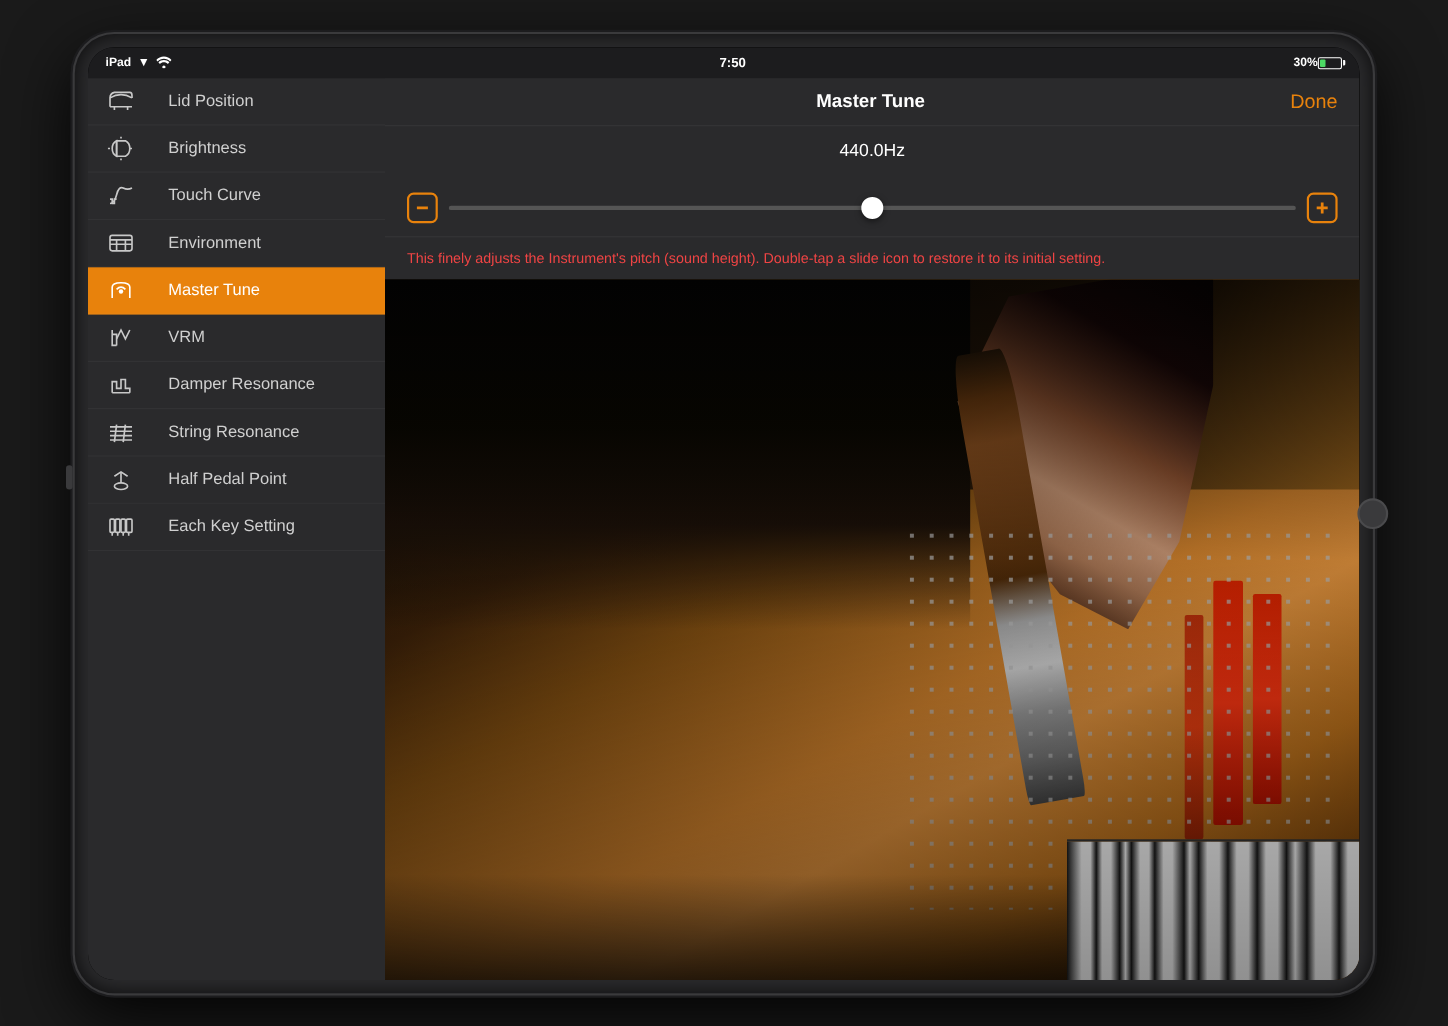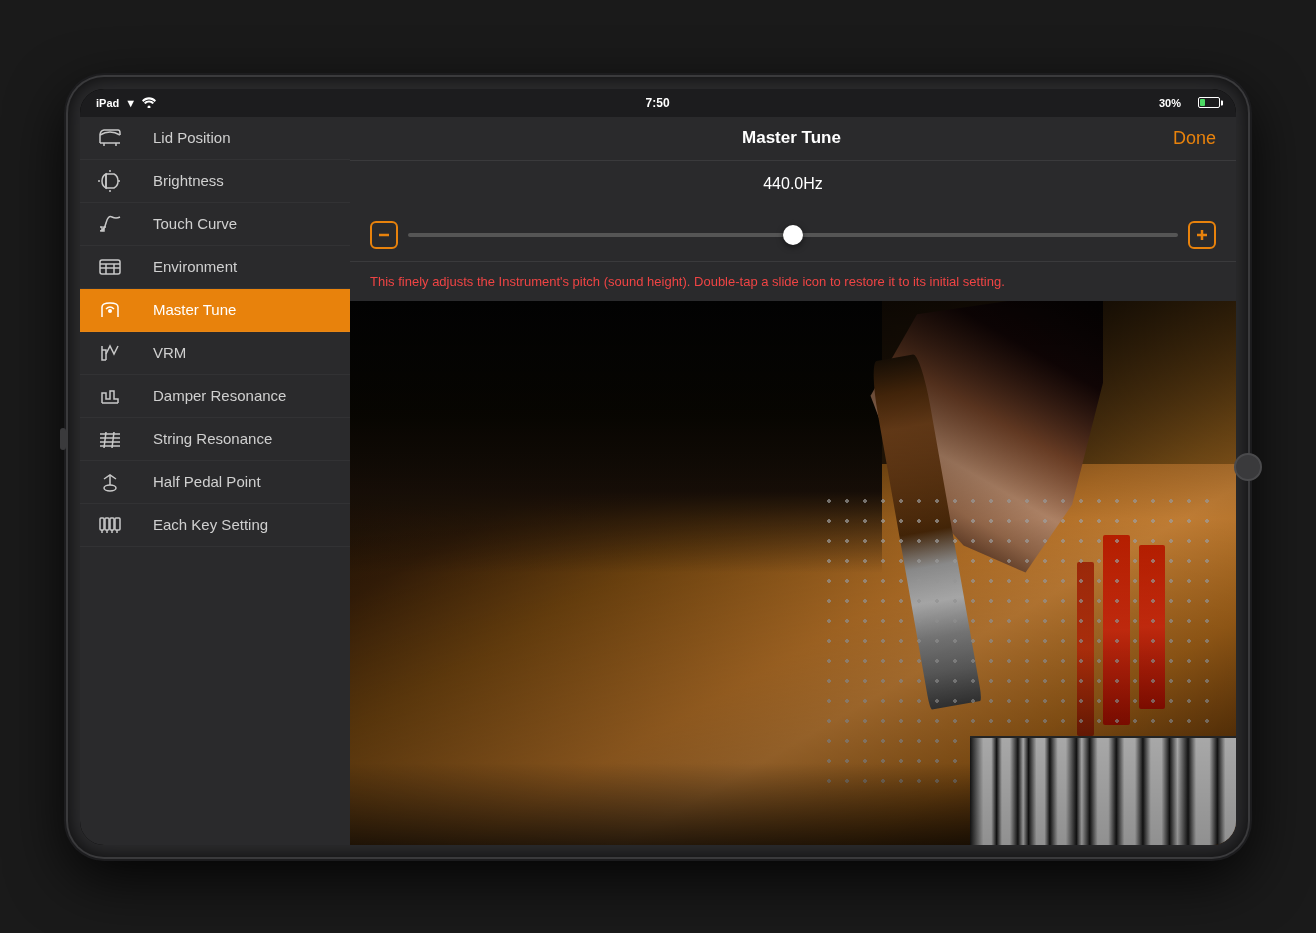--- a/index.html
+++ b/index.html
@@ -7,21 +7,21 @@
       background: #1a1a1a;
       display: flex;
       justify-content: center;
       align-items: center;
       min-height: 100vh;
       font-family: -apple-system, BlinkMacSystemFont, 'Helvetica Neue', Arial, sans-serif;
     }
 
     .device-frame {
       width: 1180px;
-      height: 780px;
+      height: 872px;
       background: #2c2c2e;
       border-radius: 36px;
       padding: 12px;
       box-shadow:
         0 0 0 2px #3a3a3c,
         0 0 0 4px #1c1c1e,
         inset 0 0 20px rgba(0,0,0,0.8),
         0 20px 60px rgba(0,0,0,0.9);
       position: relative;
     }
@@ -57,22 +57,22 @@
     .wifi-icon {
       font-size: 11px;
     }
     .status-center {
       font-size: 12px;
       color: #fff;
       font-weight: 600;
     }
     .status-right {
       display: flex;
-      align-items: center;
-      gap: 17px;
+      align-items: flex-end;
+      gap: 0;
       font-size: 11px;
       color: #fff;
       font-weight: 600;
     }
     .battery-bar {
       width: 22px;
       height: 11px;
       border: 1.5px solid #fff;
       border-radius: 2px;
       padding: 1px;

